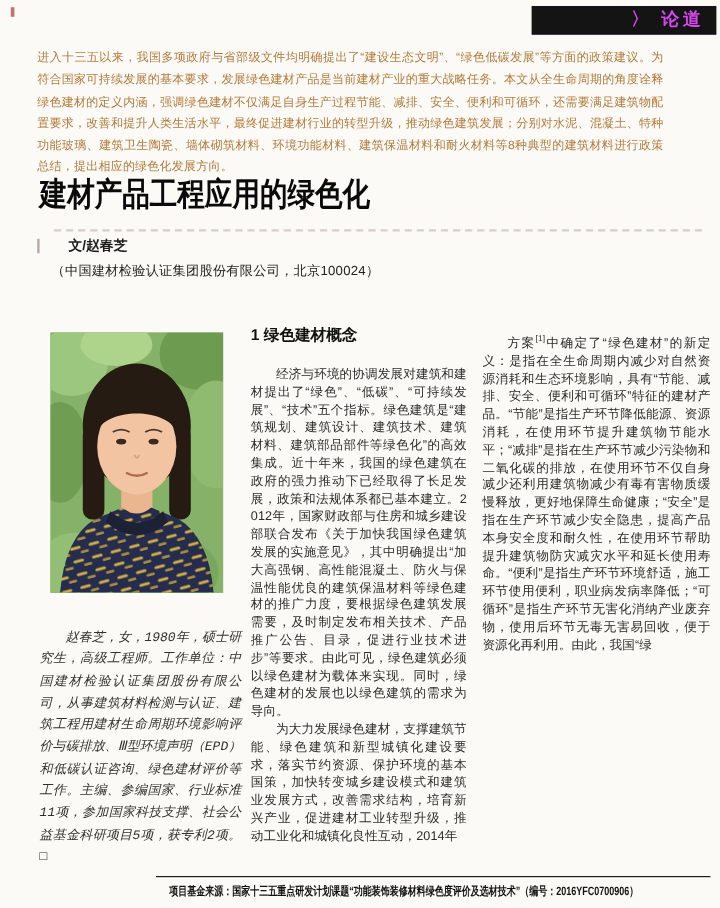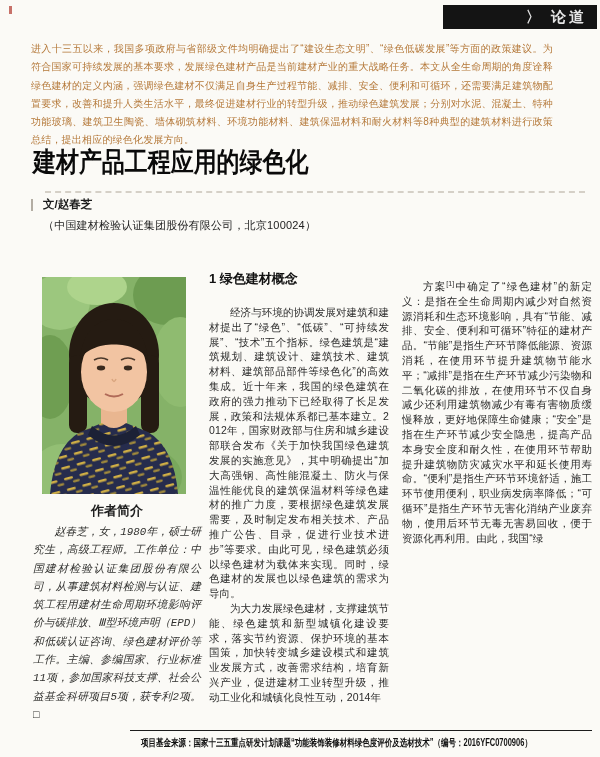--- a/index.html
+++ b/index.html
@@ -4,21 +4,21 @@
 <style>
   html,body { margin:0; padding:0; background:#ffffff; }
   .page {
     position:relative; width:600px; height:757px; margin:0 auto;
     background:#fbfaf6; overflow:hidden;
     font-family:"Liberation Sans", sans-serif; color:#2a2a2a;
   }
   
   .section-tag {
     position:absolute; top:5px; left:443px; width:154px; height:24px;
-    background:#141414; color:#e5e5e5; text-align:right;
+    background:#141414; color:#d946ef; text-align:right;
     font-size:15px; font-weight:bold; line-height:24px;
     letter-spacing:3px; padding-right:10px; box-sizing:border-box;
   }
   
   .print-mark { position:absolute; top:6px; left:9px; width:3px; height:8px; background:#b5433a; opacity:.75; }
 
   .abstract {
     position:absolute; top:40px; left:31px; width:522px; margin:0;
     font-size:10px; line-height:18.3px; color:#b5793a;
     text-align:justify; word-break:break-all; letter-spacing:.2px;
@@ -27,21 +27,21 @@
     position:absolute; top:144px; left:33px; margin:0;
     font-size:27px; font-weight:900; color:#0a0a0a; letter-spacing:0;
     transform:scaleX(.85); transform-origin:0 50%; white-space:nowrap;
   }
   .dash-sep {
     position:absolute; top:191px; left:45px; width:540px; height:0;
     border-top:2px dashed #ccc6bc; opacity:.8;
   }
   .byline-tick { position:absolute; top:199px; left:31px; width:2px; height:12px; background:#b3ada3; }
   .byline {
-    position:absolute; top:197px; left:43px; font-size:11.5px; font-weight:bold; color:#1c1c1c;
+    position:absolute; top:197px; left:57px; font-size:11.5px; font-weight:bold; color:#1c1c1c;
   }
   .affiliation {
     position:absolute; top:218px; left:43px; font-size:11px; color:#222; letter-spacing:.2px;
   }
 
   
   .photo {
     position:absolute; top:277px; left:42px; width:144px; height:217px;
     overflow:hidden; background:#85b268;
   }
@@ -138,21 +138,20 @@
         <ellipse cx="59" cy="91" rx="4.2" ry="2.4" fill="#3a2a1e"></ellipse>
         <ellipse cx="86" cy="91" rx="4.2" ry="2.4" fill="#3a2a1e"></ellipse>
         <path d="M70 102 Q72 107 74 102" stroke="#d9a57f" stroke-width="1.5" fill="none"></path>
         <path d="M63 117 Q72 122 81 117" stroke="#b06a58" stroke-width="2" fill="none"></path>
         <path d="M8 217 Q12 170 38 155 L60 146 Q72 156 84 146 L106 155 Q132 170 136 217 Z" fill="url(#knit)"></path>
         <path d="M50 149 Q72 168 94 149 L98 158 Q72 180 46 158 Z" fill="#1c2136"></path>
       </g>
     </svg>
   </div>
 
-  <div class="bio-heading">作者简介</div>
   <p class="bio-text">赵春芝，女，1980年，硕士研究生，高级工程师。工作单位：中国建材检验认证集团股份有限公司，从事建筑材料检测与认证、建筑工程用建材生命周期环境影响评价与碳排放、Ⅲ型环境声明（EPD）和低碳认证咨询、绿色建材评价等工作。主编、参编国家、行业标准11项，参加国家科技支撑、社会公益基金科研项目5项，获专利2项。□</p>
 
   <div class="col col-mid">
     <h2 class="sec-heading">1 绿色建材概念</h2>
     <p class="body-p indent">经济与环境的协调发展对建筑和建材提出了“绿色”、“低碳”、“可持续发展”、“技术”五个指标。绿色建筑是“建筑规划、建筑设计、建筑技术、建筑材料、建筑部品部件等绿色化”的高效集成。近十年来，我国的绿色建筑在政府的强力推动下已经取得了长足发展，政策和法规体系都已基本建立。2012年，国家财政部与住房和城乡建设部联合发布《关于加快我国绿色建筑发展的实施意见》，其中明确提出“加大高强钢、高性能混凝土、防火与保温性能优良的建筑保温材料等绿色建材的推广力度，要根据绿色建筑发展需要，及时制定发布相关技术、产品推广公告、目录，促进行业技术进步”等要求。由此可见，绿色建筑必须以绿色建材为载体来实现。同时，绿色建材的发展也以绿色建筑的需求为导向。</p>
     <p class="body-p indent">为大力发展绿色建材，支撑建筑节能、绿色建筑和新型城镇化建设要求，落实节约资源、保护环境的基本国策，加快转变城乡建设模式和建筑业发展方式，改善需求结构，培育新兴产业，促进建材工业转型升级，推动工业化和城镇化良性互动，2014年</p>
   </div>
 
   <div class="col col-right">
     <p class="body-p indent gap-top"><span>方案</span><sup>[1]</sup><span>中确定了“绿色建材”的新定义：是指在全生命周期内减少对自然资源消耗和生态环境影响，具有“节能、减排、安全、便利和可循环”特征的建材产品。“节能”是指生产环节降低能源、资源消耗，在使用环节提升建筑物节能水平；“减排”是指在生产环节减少污染物和二氧化碳的排放，在使用环节不仅自身减少还利用建筑物减少有毒有害物质缓慢释放，更好地保障生命健康；“安全”是指在生产环节减少安全隐患，提高产品本身安全度和耐久性，在使用环节帮助提升建筑物防灾减灾水平和延长使用寿命。“便利”是指生产环节环境舒适，施工环节使用便利，职业病发病率降低；“可循环”是指生产环节无害化消纳产业废弃物，使用后环节无毒无害易回收，便于资源化再利用。由此，我国“绿</span></p>

